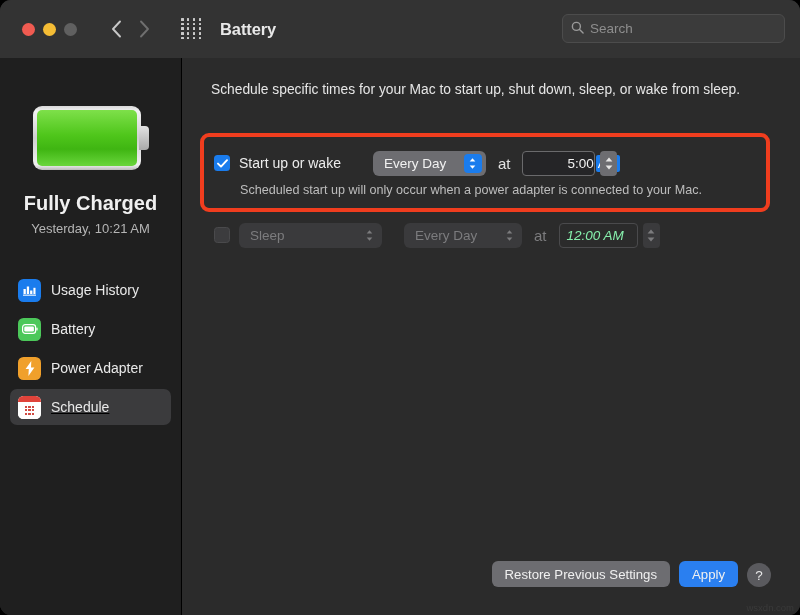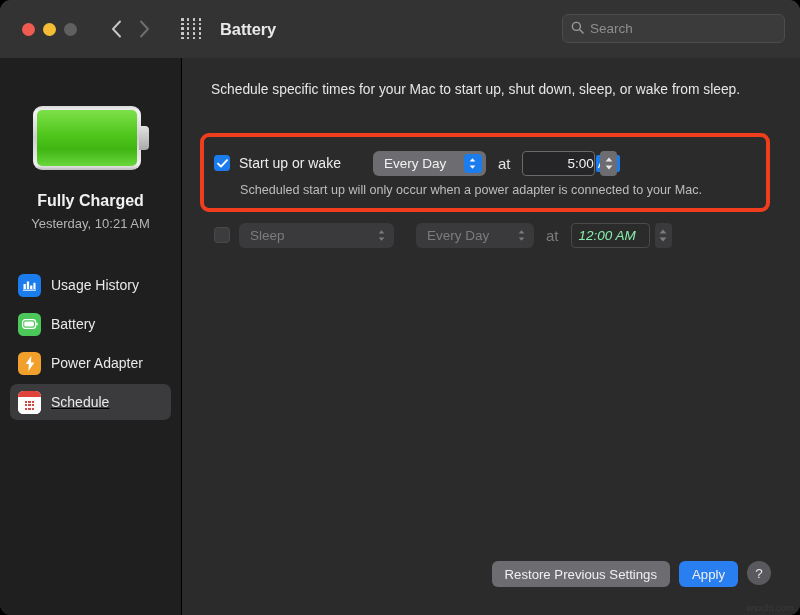--- a/index.html
+++ b/index.html
@@ -97,21 +97,21 @@
     background:linear-gradient(180deg,#7ee04a 0%,#4fc61b 45%,#3fb512 70%,#6ad63c 100%);
   }
   .batt-cap {
     position:absolute; right:0; top:20px;
     width:10px; height:24px;
     border-radius:0 4px 4px 0;
     background:linear-gradient(180deg,#e2e2e2,#a9a9a9);
   }
   .batt-status {
     margin-top:22px; text-align:center;
-    font-size:16px; font-weight:bold; color:#f0f0f0;
+    font-size:20px; font-weight:bold; color:#f0f0f0;
   }
   .batt-sub {
     margin-top:6px; text-align:center;
     font-size:13px; color:#b5b5b5;
   }
 
   .navlist { margin-top:36px; padding:0 10px; }
   .navitem {
     display:flex; align-items:center;
     height:36px; padding:0 8px;
@@ -199,21 +199,21 @@
     flex:0 0 auto;
   }
   .stepper.disabled { background:#3a3a3c; }
 
   .hint {
     position:absolute; left:57px; top:125px;
     font-size:12.6px; color:#bdbdbd;
   }
 
   
-  .footer { position:absolute; right:29px; bottom:28px; display:flex; align-items:flex-start; gap:9px; }
+  .footer { position:absolute; right:29px; bottom:28px; display:flex; align-items:flex-end; gap:9px; }
   .btn {
     height:26px; border-radius:6px;
     display:flex; align-items:center; justify-content:center;
     padding:0 13px; font-size:13.2px; color:#f0f0f0;
     white-space:nowrap;
   }
   .btn.secondary { background:#6d6d71; }
   .btn.primary   { background:#2a7ff0; }
   .helpbtn {
     width:24px; height:24px; border-radius:50%;
@@ -399,21 +399,21 @@
           </svg>
       </span>
     </div>
 
     <div class="hint">Scheduled start up will only occur when a power adapter is connected to your Mac.</div>
 
     <div class="row row-sleep">
 
       <span class="cbox off"></span>
 
-      <span class="popup disabled" style="width:155px; margin-left:9px;">
+      <span class="popup disabled" style="width:143px; margin-left:9px;">
         <span class="ptext">Sleep</span>
         <span class="pbtn">
           <svg width="9" height="13" viewBox="0 0 9 13">
             <path d="M4.5 1.3L7.3 4.6H1.7z" fill="#7c7c7e"></path>
             <path d="M4.5 11.7L1.7 8.4h5.6z" fill="#7c7c7e"></path>
           </svg>
         </span>
       </span>
 
       <span class="popup disabled" style="width:118px; margin-left:22px;">

